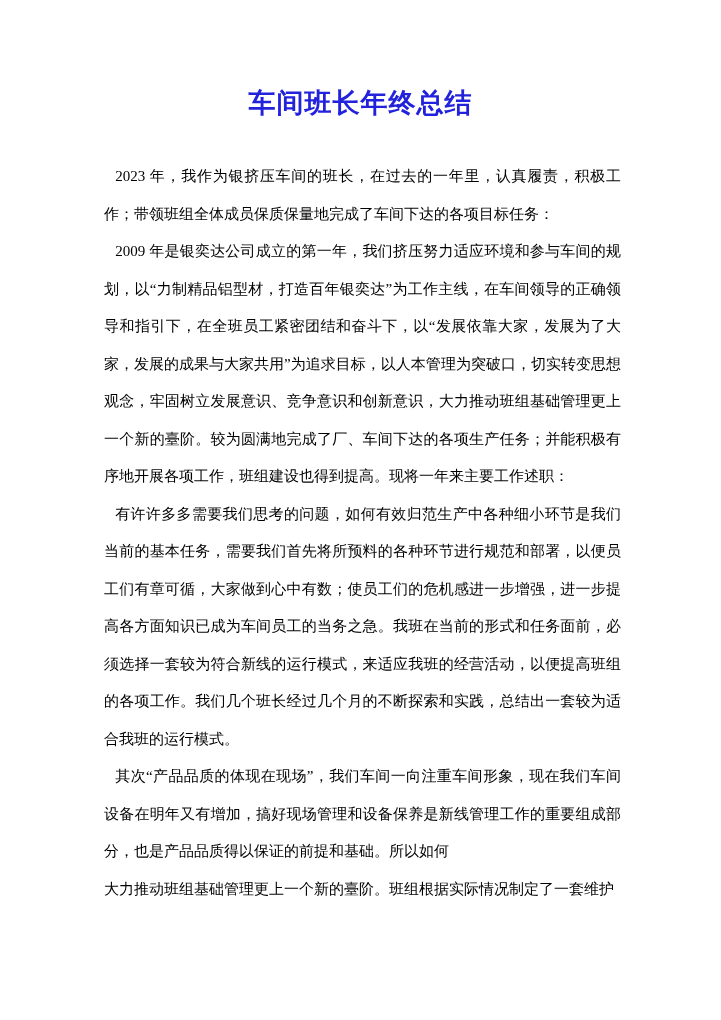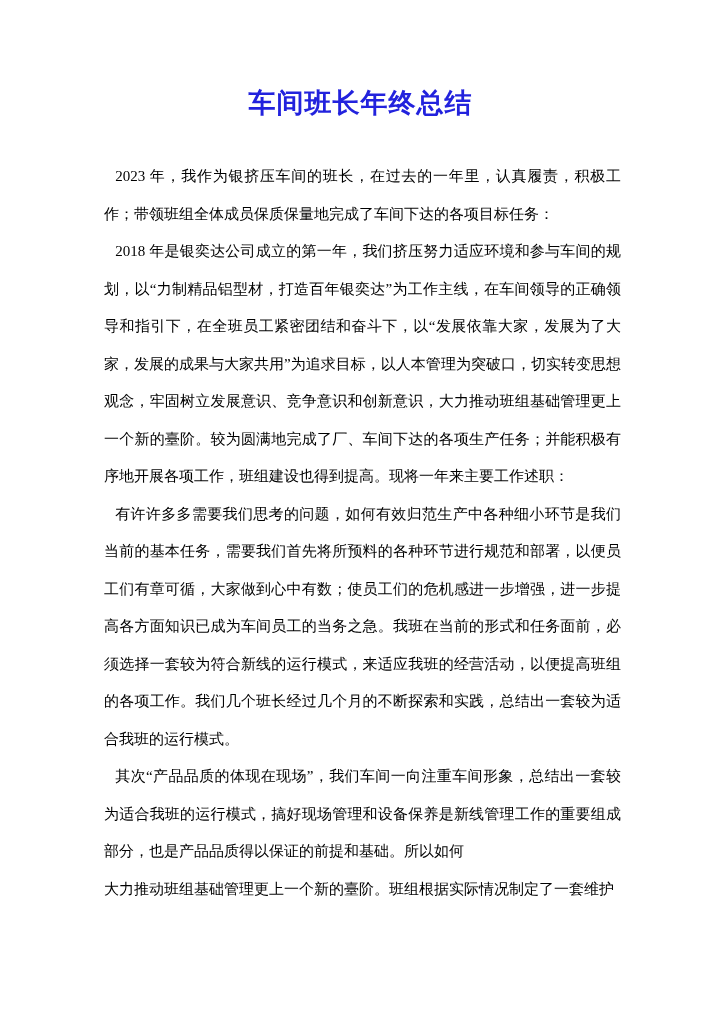--- a/index.html
+++ b/index.html
@@ -40,18 +40,18 @@
     text-indent: 0.75em;
   }
 </style>
 </head>
 <body>
 
 <div class="page">
   <h1 class="doc-title" style="color: rgb(34, 34, 221);">车间班长年终总结</h1>
   <div class="doc-body" style="color: rgb(0, 0, 0);">
       <p class="para indent">2023 年，我作为银挤压车间的班长，在过去的一年里，认真履责，积极工作；带领班组全体成员保质保量地完成了车间下达的各项目标任务：</p>
-      <p class="para indent">2018 年是银奕达公司成立的第一年，我们挤压努力适应环境和参与车间的规划，以“力制精品铝型材，打造百年银奕达”为工作主线，在车间领导的正确领导和指引下，在全班员工紧密团结和奋斗下，以“发展依靠大家，发展为了大家，发展的成果与大家共用”为追求目标，以人本管理为突破口，切实转变思想观念，牢固树立发展意识、竞争意识和创新意识，大力推动班组基础管理更上一个新的臺阶。较为圆满地完成了厂、车间下达的各项生产任务；并能积极有序地开展各项工作，班组建设也得到提高。现将一年来主要工作述职：</p>
+      <p class="para indent">2009 年是银奕达公司成立的第一年，我们挤压努力适应环境和参与车间的规划，以“力制精品铝型材，打造百年银奕达”为工作主线，在车间领导的正确领导和指引下，在全班员工紧密团结和奋斗下，以“发展依靠大家，发展为了大家，发展的成果与大家共用”为追求目标，以人本管理为突破口，切实转变思想观念，牢固树立发展意识、竞争意识和创新意识，大力推动班组基础管理更上一个新的臺阶。较为圆满地完成了厂、车间下达的各项生产任务；并能积极有序地开展各项工作，班组建设也得到提高。现将一年来主要工作述职：</p>
       <p class="para indent">有许许多多需要我们思考的问题，如何有效归范生产中各种细小环节是我们当前的基本任务，需要我们首先将所预料的各种环节进行规范和部署，以便员工们有章可循，大家做到心中有数；使员工们的危机感进一步增强，进一步提高各方面知识已成为车间员工的当务之急。我班在当前的形式和任务面前，必须选择一套较为符合新线的运行模式，来适应我班的经营活动，以便提高班组的各项工作。我们几个班长经过几个月的不断探索和实践，总结出一套较为适合我班的运行模式。</p>
-      <p class="para indent">其次“产品品质的体现在现场”，我们车间一向注重车间形象，总结出一套较为适合我班的运行模式，搞好现场管理和设备保养是新线管理工作的重要组成部分，也是产品品质得以保证的前提和基础。所以如何</p>
+      <p class="para indent">其次“产品品质的体现在现场”，我们车间一向注重车间形象，现在我们车间设备在明年又有增加，搞好现场管理和设备保养是新线管理工作的重要组成部分，也是产品品质得以保证的前提和基础。所以如何</p>
       <p class="para">大力推动班组基础管理更上一个新的臺阶。班组根据实际情况制定了一套维护</p>
     </div>
 </div>
 
 </body></html>

